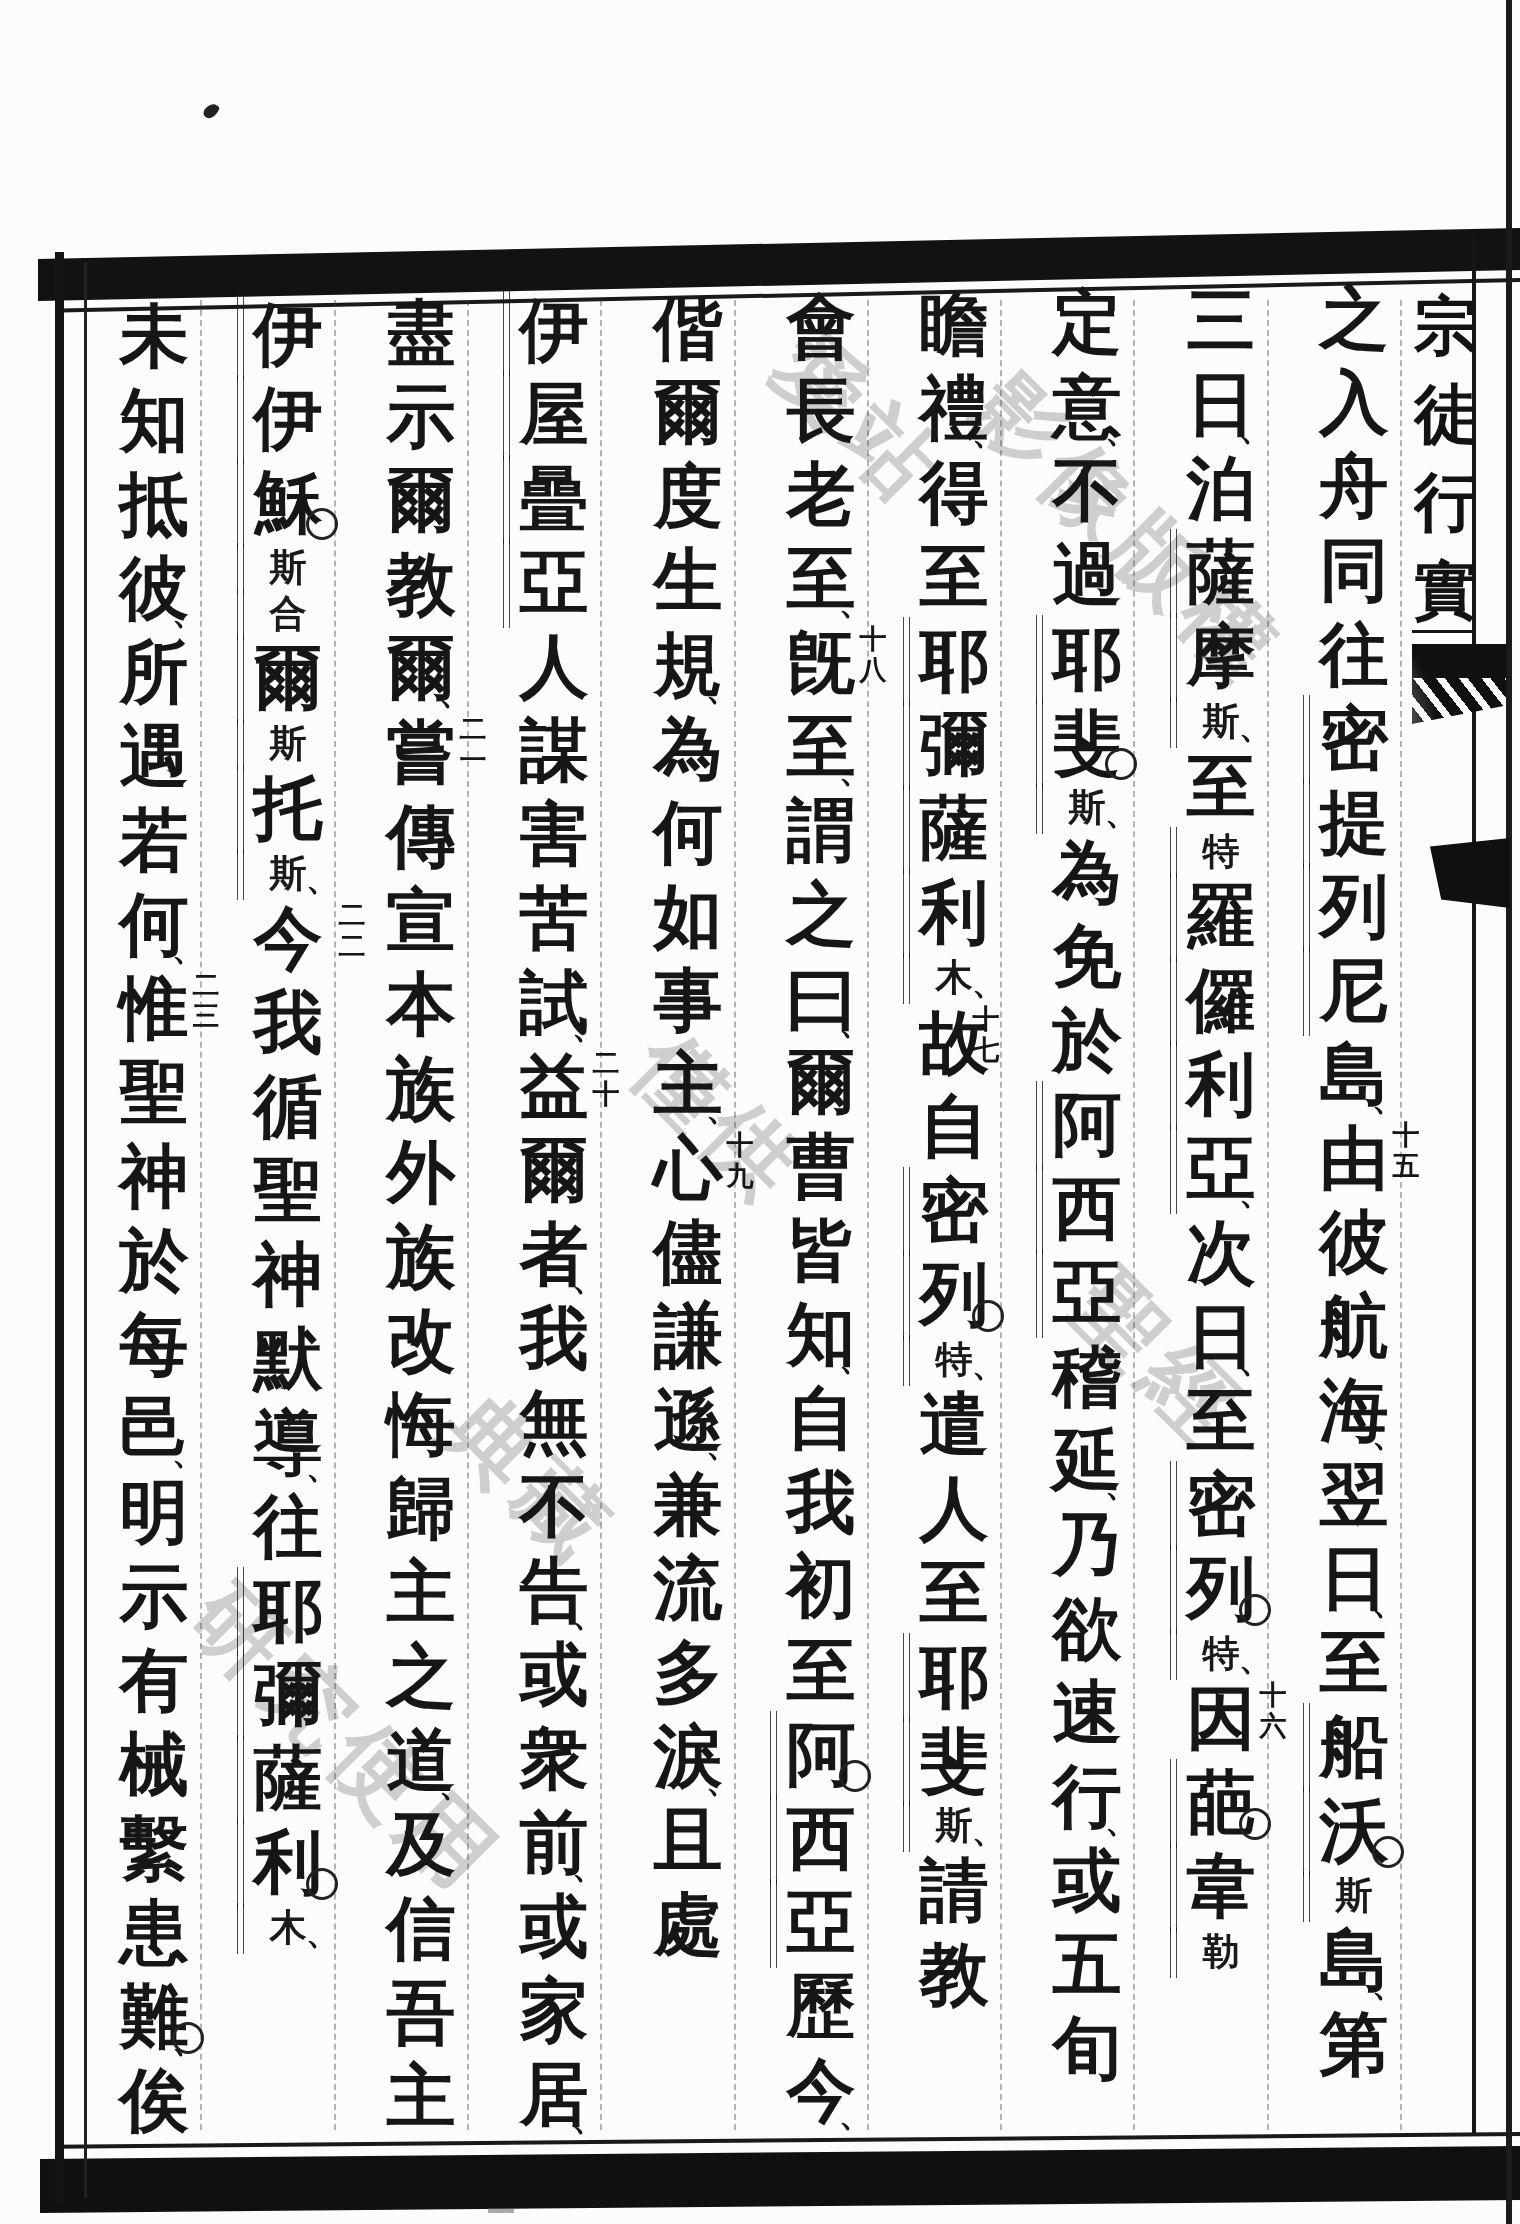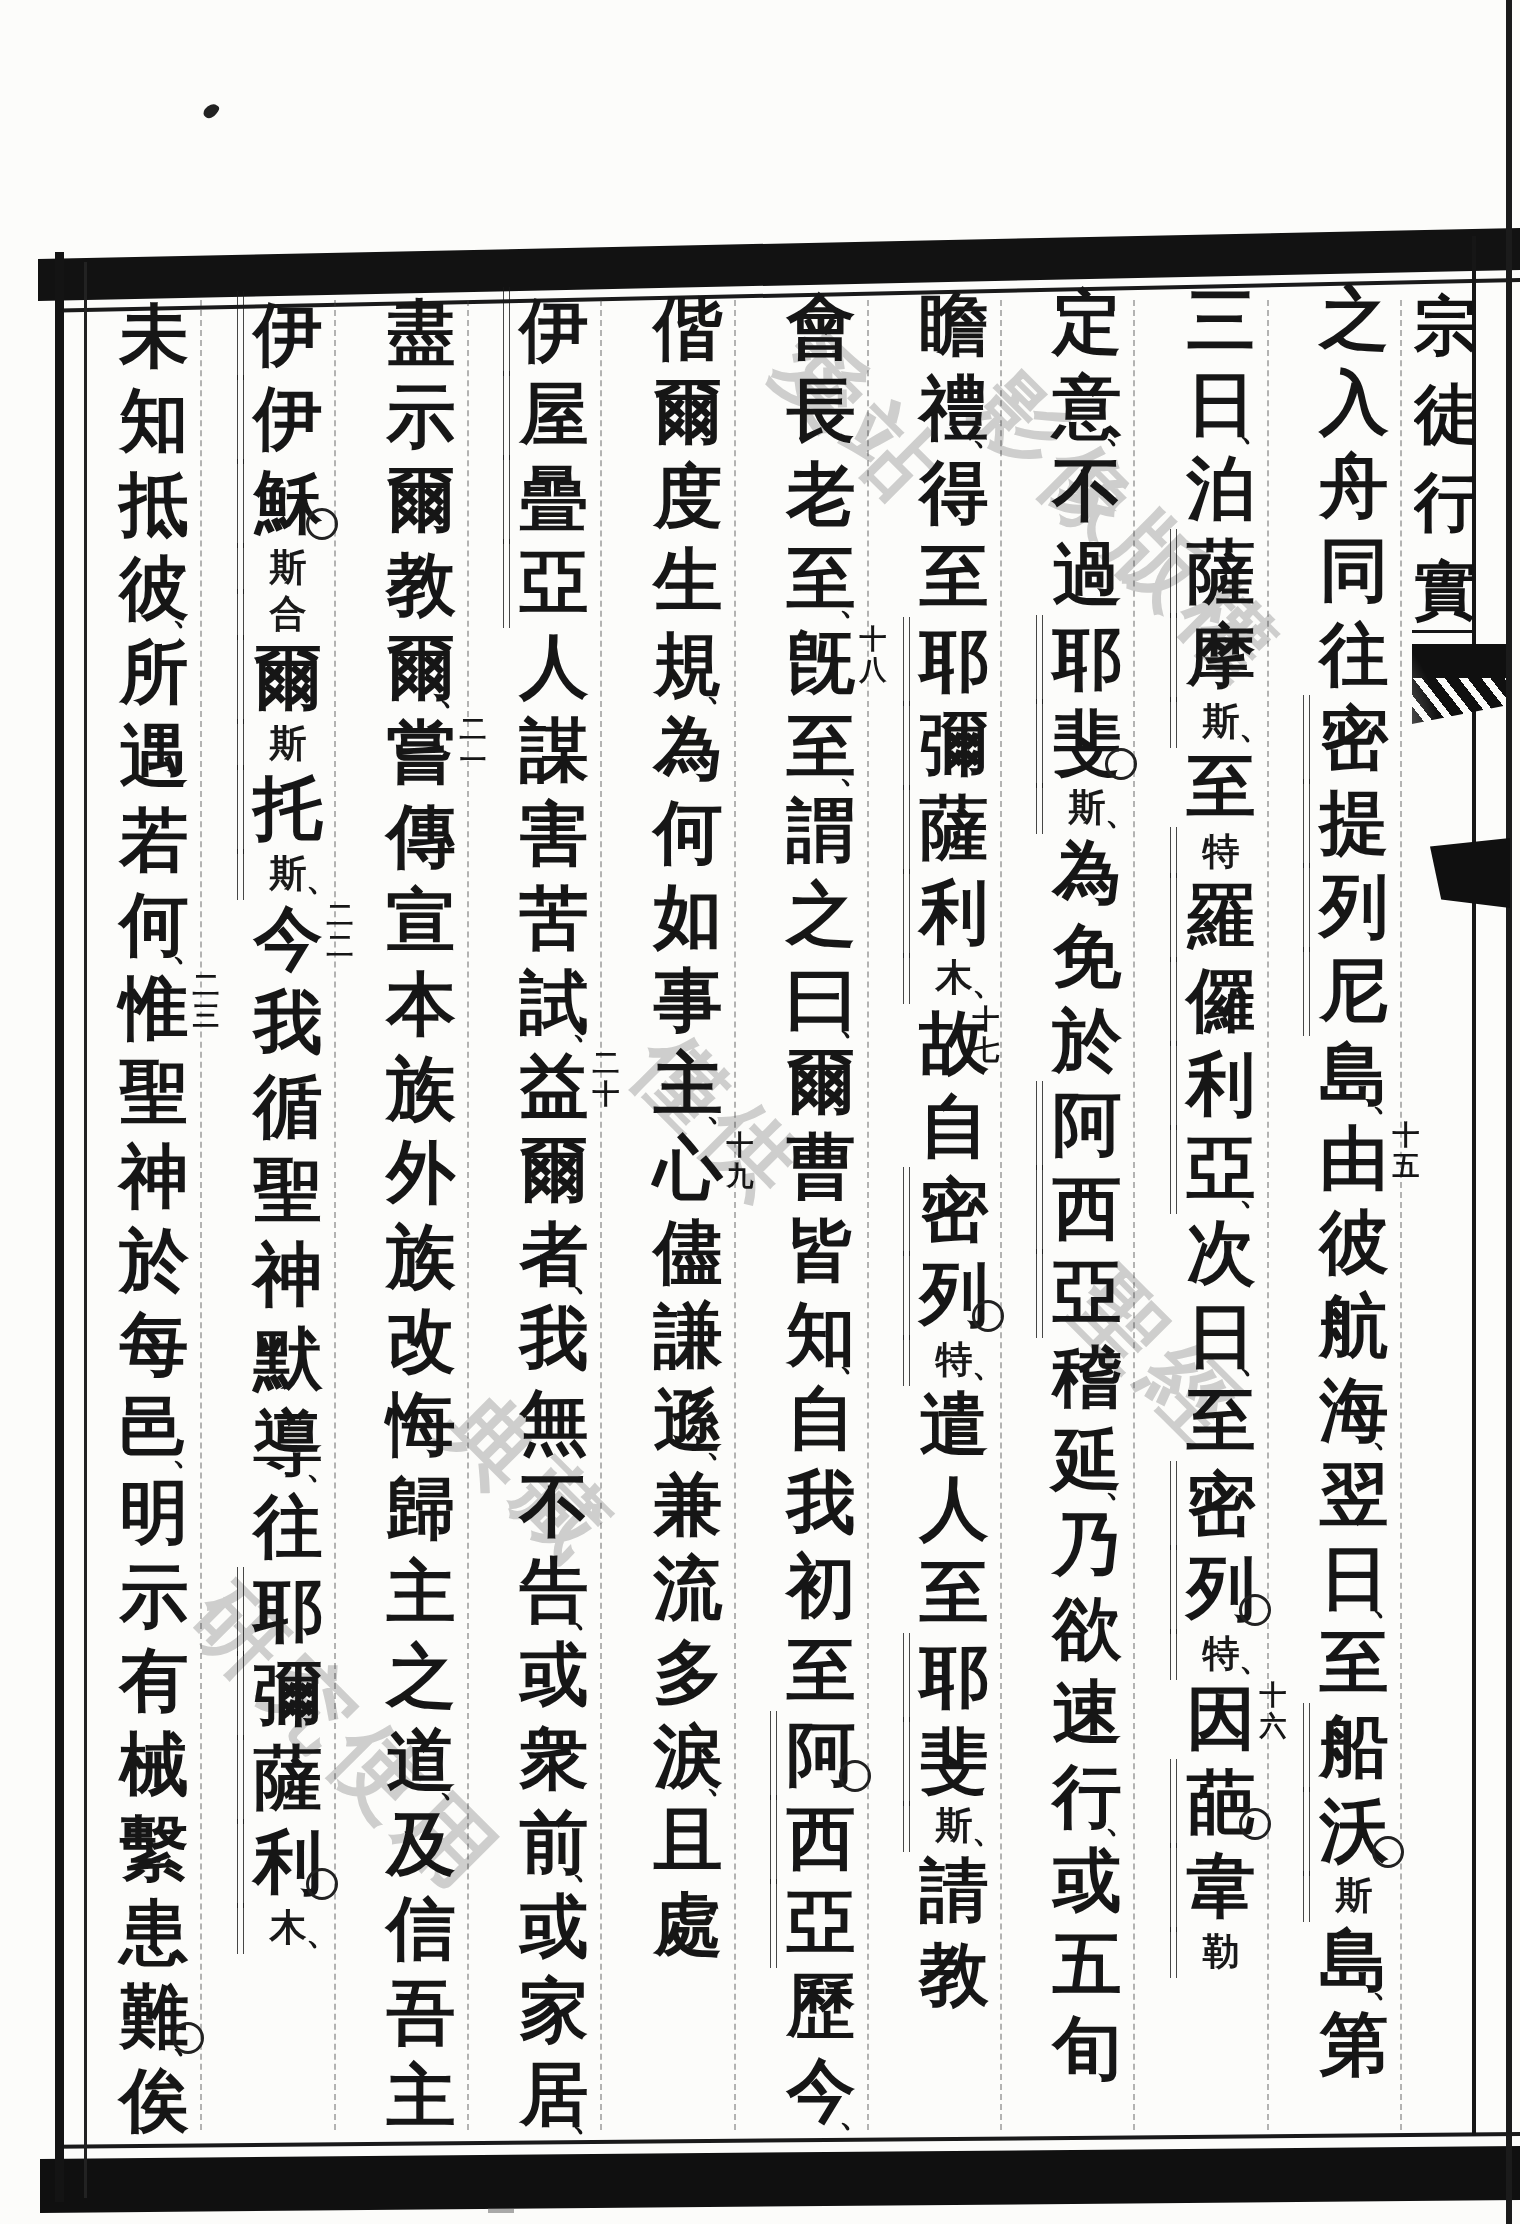--- a/index.html
+++ b/index.html
@@ -322,21 +322,21 @@
     <div class="gB nm" style="left: 248px; top: 378px;">伊</div>
     <div class="gB nm" style="left: 248px; top: 462px;">穌</div>
     <div class="circ" style="left: 306px; top: 508px;"></div>
     <div class="gS nm" style="left: 248px; top: 546px;">斯</div>
     <div class="gS nm" style="left: 248px; top: 592px;">合</div>
     <div class="gB nm" style="left: 248px; top: 638px;">爾</div>
     <div class="gS nm" style="left: 248px; top: 722px;">斯</div>
     <div class="gB nm" style="left: 248px; top: 768px;">托</div>
     <div class="gS nm" style="left: 248px; top: 852px;">斯</div>
     <div class="dun" style="left: 306px; top: 862px;">、</div>
-    <div class="vmark" style="left: 324px; top: 900px;">二二</div>
+    <div class="vmark" style="left: 336px; top: 900px;">二二</div>
     <div class="gB" style="left: 248px; top: 898px;">今</div>
     <div class="gB" style="left: 248px; top: 982px;">我</div>
     <div class="gB" style="left: 248px; top: 1066px;">循</div>
     <div class="gB" style="left: 248px; top: 1150px;">聖</div>
     <div class="gB" style="left: 248px; top: 1234px;">神</div>
     <div class="gB" style="left: 248px; top: 1318px;">默</div>
     <div class="gB" style="left: 248px; top: 1402px;">導</div>
     <div class="dun" style="left: 306px; top: 1450px;">、</div>
     <div class="gB" style="left: 248px; top: 1486px;">往</div>
     <div class="gB nm" style="left: 248px; top: 1570px;">耶</div>

